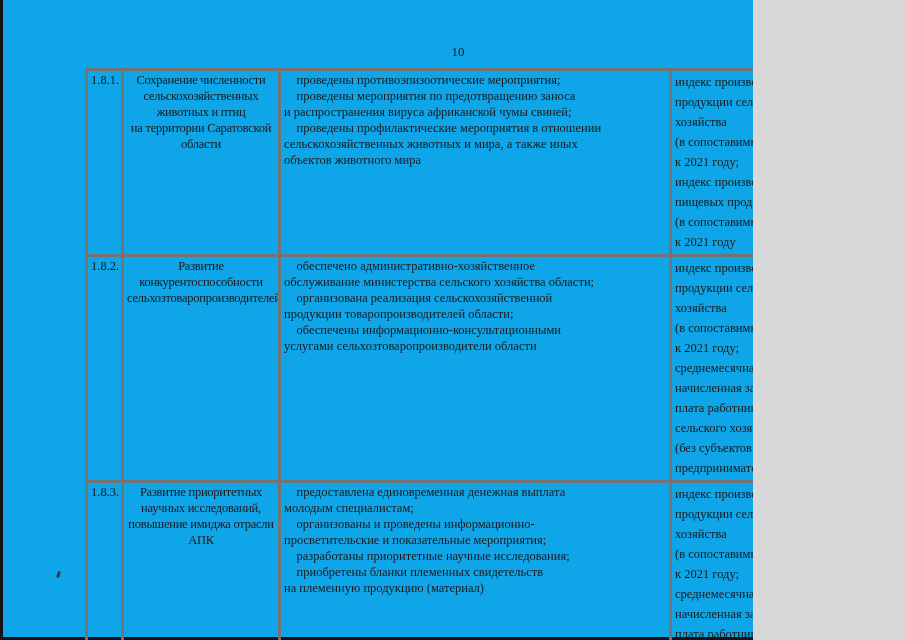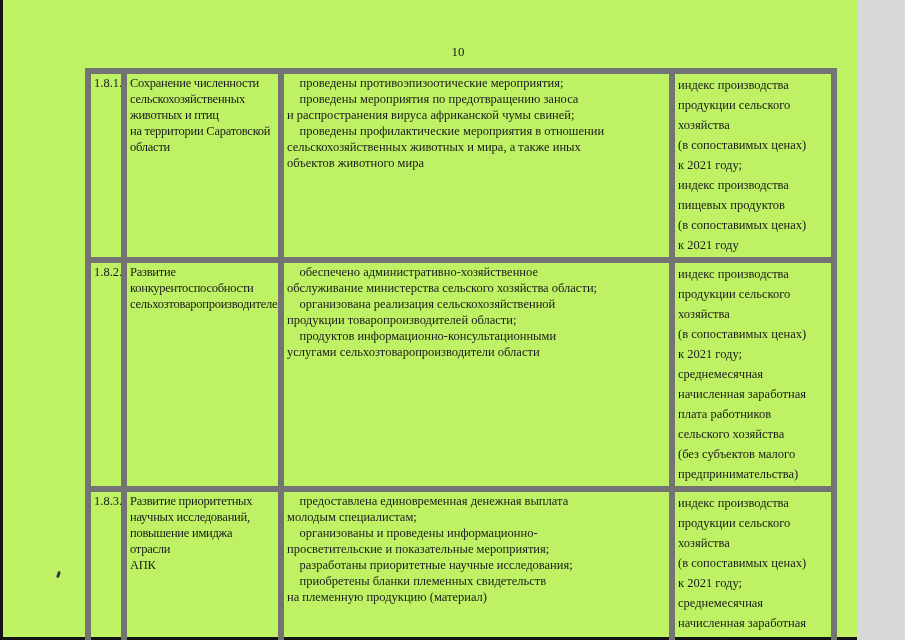--- a/index.html
+++ b/index.html
@@ -1,19 +1,19 @@
 <!DOCTYPE html>
 <html><head>
 <meta charset="utf-8">
 <style>
   html, body { margin:0; padding:0; background:#d8d8d8; }
   .page {
     position:relative;
-    width:857px; height:640px;
-    background:#bef264;
+    width:753px; height:640px;
+    background:#0ea5e9;
     overflow:hidden;
     font-family:"Liberation Serif", serif;
     color:#1b1b1b;
   }
   
   .edge-left {
     position:absolute; left:0; top:0; width:3px; height:640px;
     background:#141414;
   }
   .edge-bottom {
@@ -30,28 +30,28 @@
     position:absolute; top:44px; left:85px; width:746px;
     text-align:center; font-size:13px;
   }
 
   table.doc {
     position:absolute; left:85px; top:68px; width:746px;
     border-collapse:collapse; table-layout:fixed;
     font-size:12.5px; line-height:16px;
   }
   table.doc td {
-    border:6px solid #737373;
+    border:3px solid #737373;
     vertical-align:top;
     padding:1px 3px 2px 3px;
     white-space:pre-wrap;
     overflow:hidden;
   }
   td.num { padding-left:2px; padding-right:0; }
-  td.task { letter-spacing:-0.25px; padding-left:2px; padding-right:1px; }
+  td.task { letter-spacing:-0.25px; padding-left:2px; padding-right:1px;text-align:center; }
   td.activities { padding-left:4px; }
   td.indicators { padding-left:4px; line-height:20px; }
   tr.r1 { height:141px; }
   tr.r2 { height:187px; }
   tr.r3 { height:203px; }
 </style>
 </head>
 <body>
 
 <div class="page">
@@ -98,21 +98,21 @@
       </tr>
       <tr class="r2">
         <td class="num">1.8.2.</td>
         <td class="task">Развитие
 конкурентоспособности
 сельхозтоваропроизводителей</td>
         <td class="activities">    обеспечено административно-хозяйственное
 обслуживание министерства сельского хозяйства области;
     организована реализация сельскохозяйственной
 продукции товаропроизводителей области;
-    продуктов информационно-консультационными
+    обеспечены информационно-консультационными
 услугами сельхозтоваропроизводители области</td>
         <td class="indicators">индекс производства
 продукции сельского
 хозяйства
 (в сопоставимых ценах)
 к 2021 году;
 среднемесячная
 начисленная заработная
 плата работников
 сельского хозяйства

